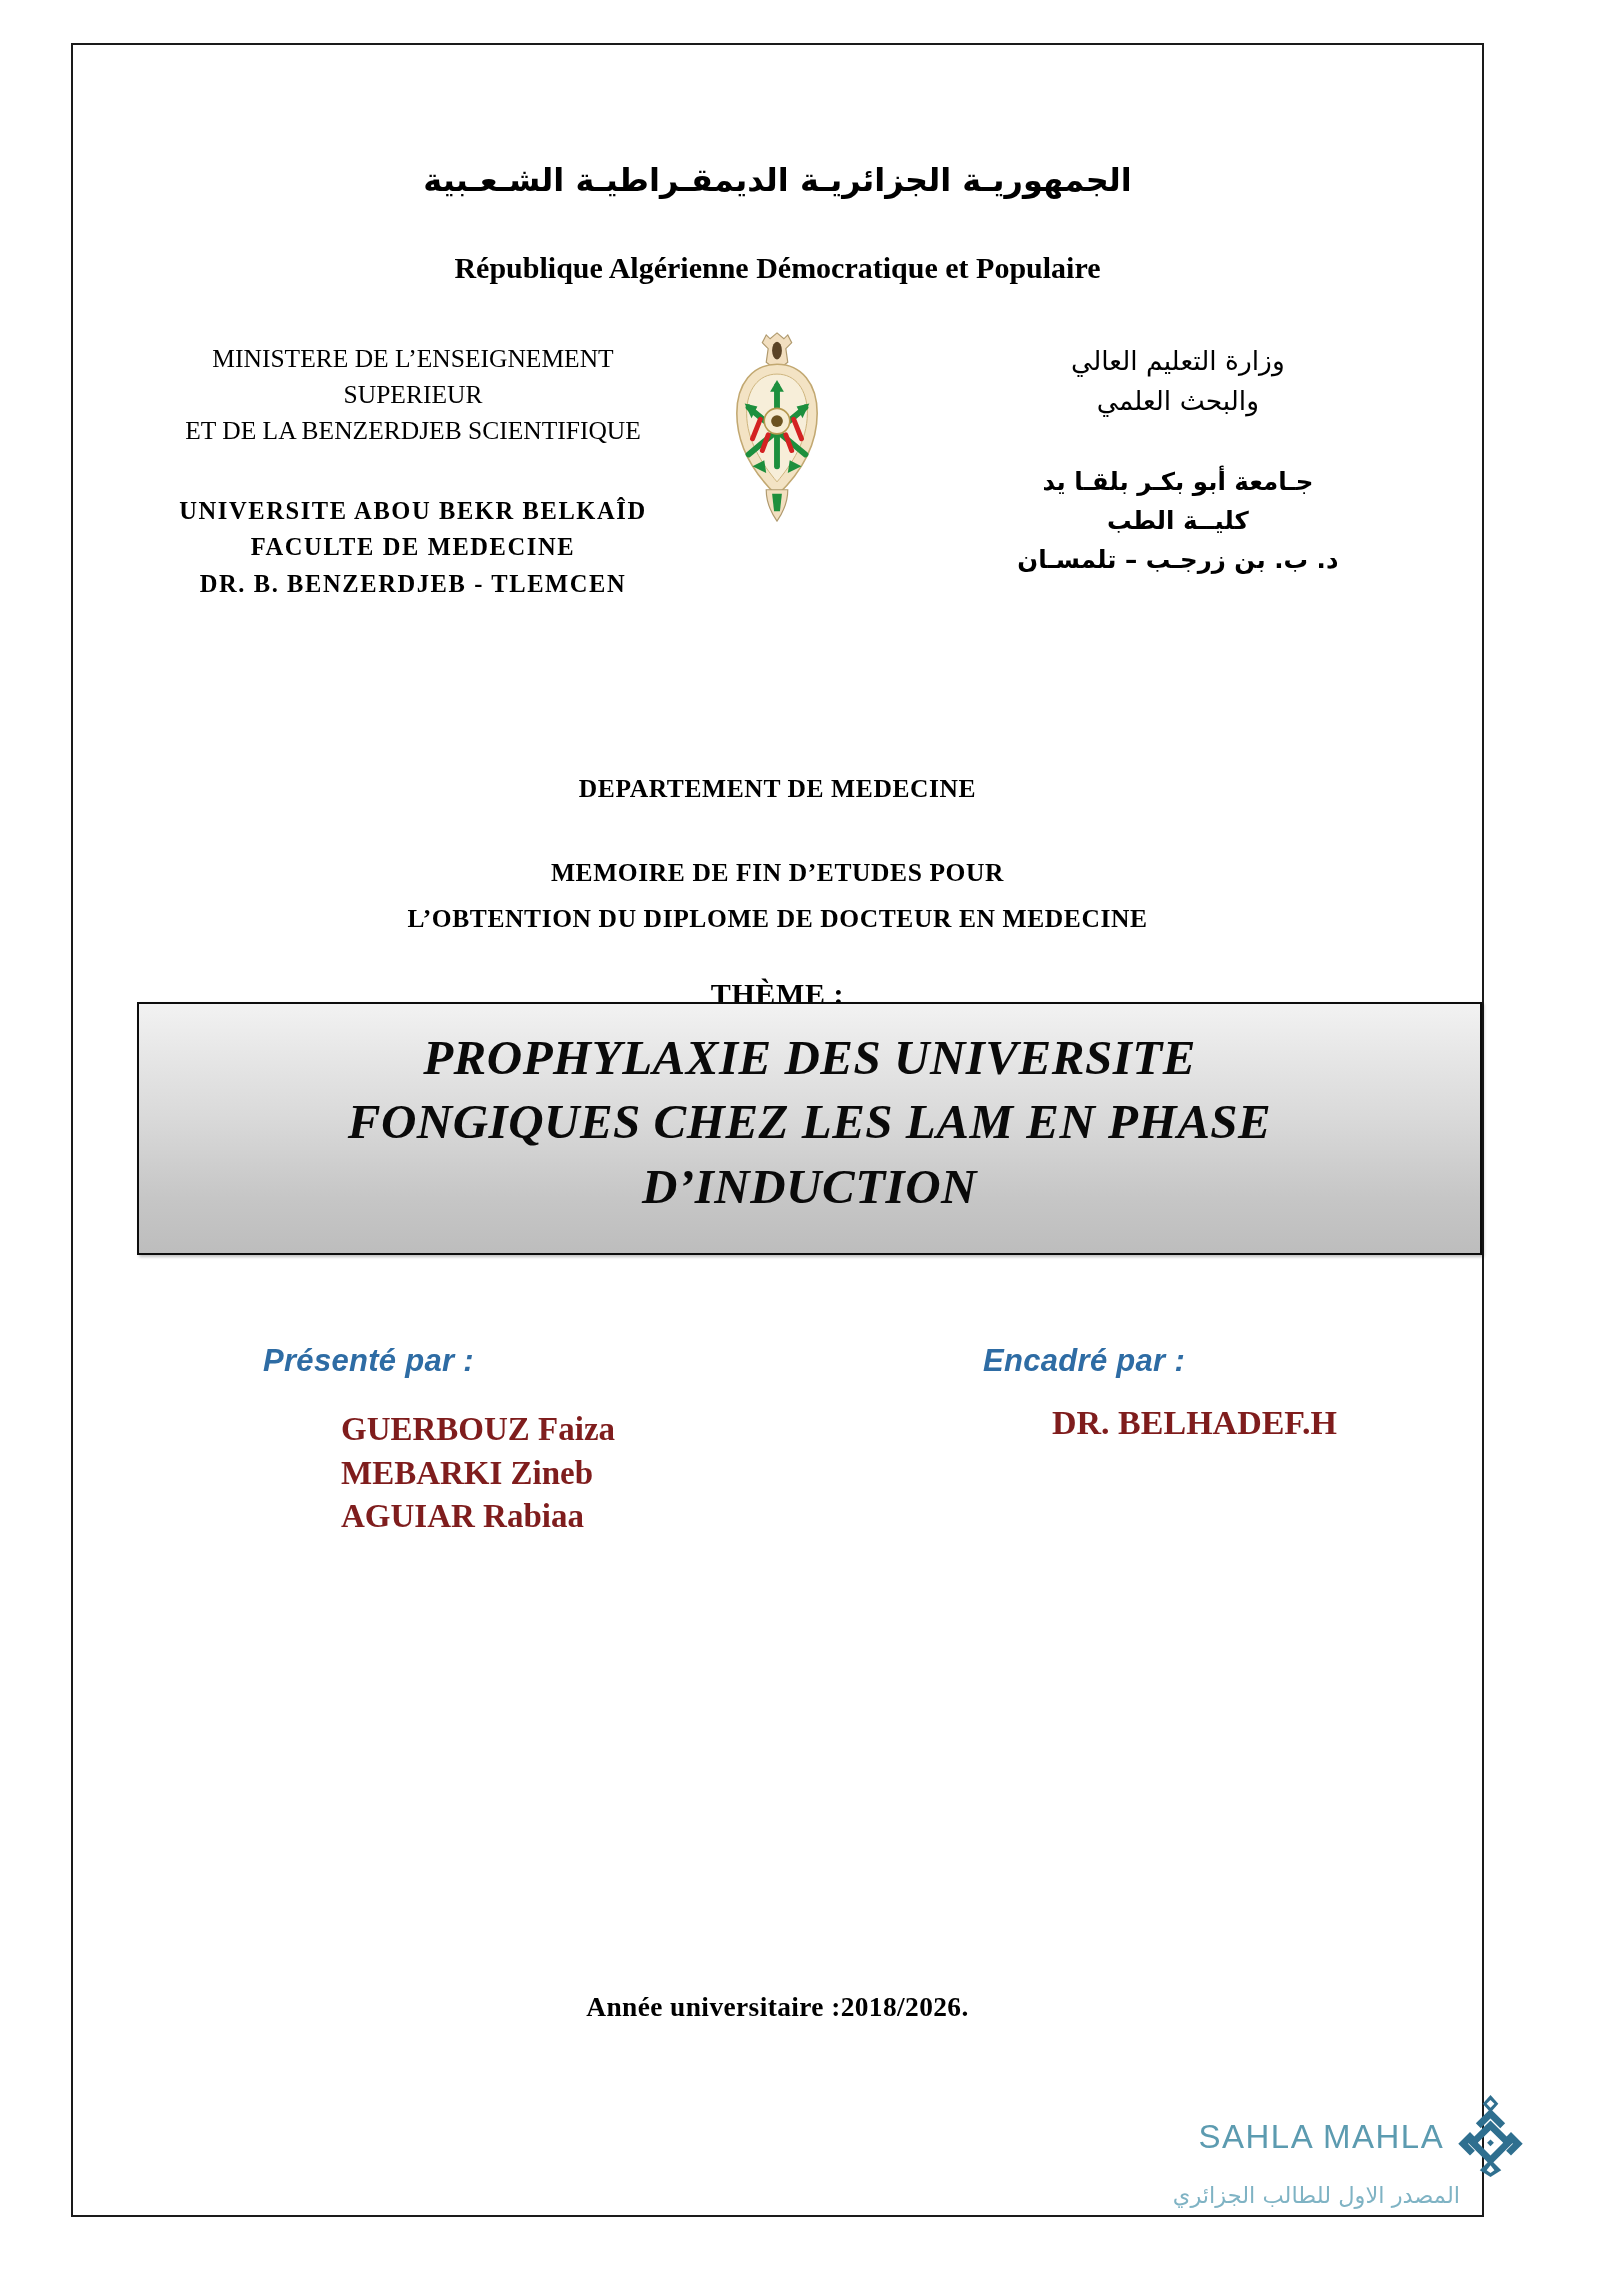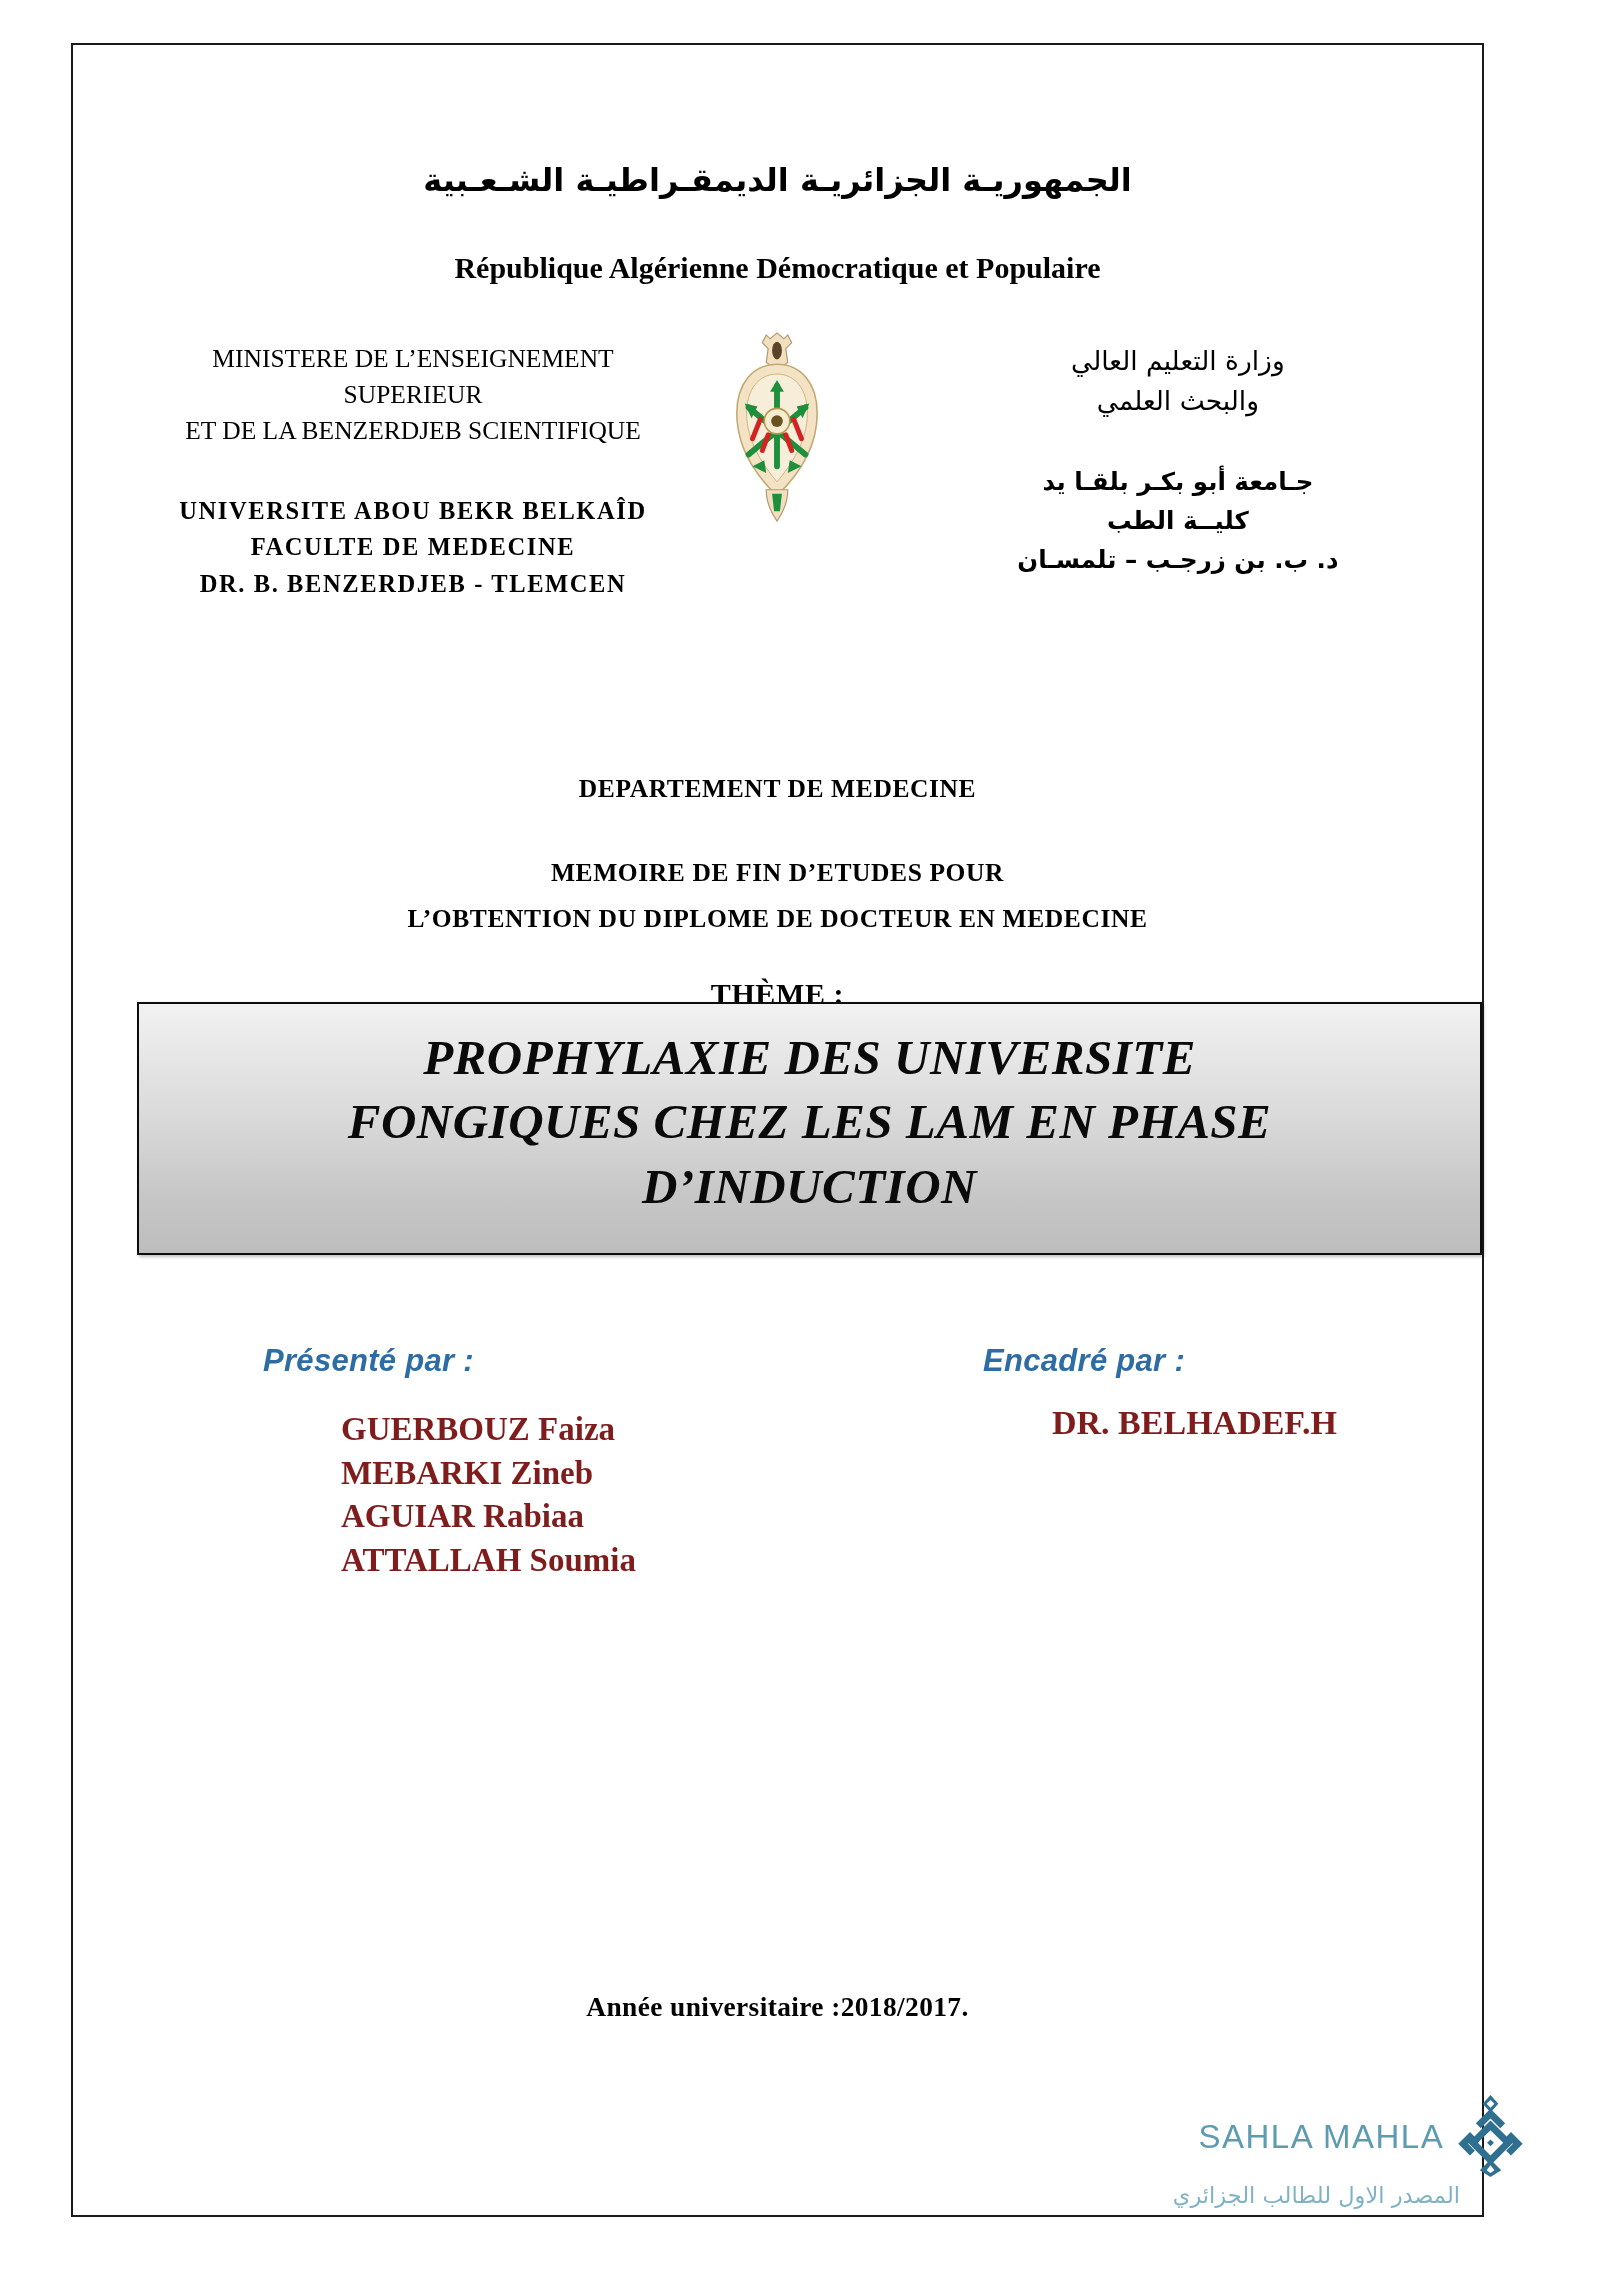--- a/index.html
+++ b/index.html
@@ -354,33 +354,32 @@
   </div>
 
   <div class="people">
 
     <div class="people-col col-left">
       <div class="people-heading">Présenté par :</div>
       <div class="people-names">
         <div>GUERBOUZ Faiza</div>
         <div>MEBARKI Zineb</div>
         <div>AGUIAR Rabiaa</div>
-        <div>ATTALLAH Soumia</div>
       </div>
     </div>
 
     <div class="people-col col-right">
       <div class="people-heading">Encadré par :</div>
       <div class="people-names">
         <div>DR. BELHADEF.H</div>
       </div>
     </div>
   </div>
 
-  <div class="year">Année universitaire :2018/2017.</div>
+  <div class="year">Année universitaire :2018/2026.</div>
 
   <div class="watermark">
     <div class="wm-row">
       <div class="wm-text">SAHLA MAHLA</div>
       <div class="wm-mark">
         <svg viewBox="0 0 74 84" width="73" height="82" xmlns="http://www.w3.org/2000/svg">
           <g fill="#2f6f8f">
 
             <path d="M37 0 L45 9 L37 18 L29 9 Z"></path>
             <path d="M37 5 L41 9 L37 13 L33 9 Z" fill="#ffffff"></path>

